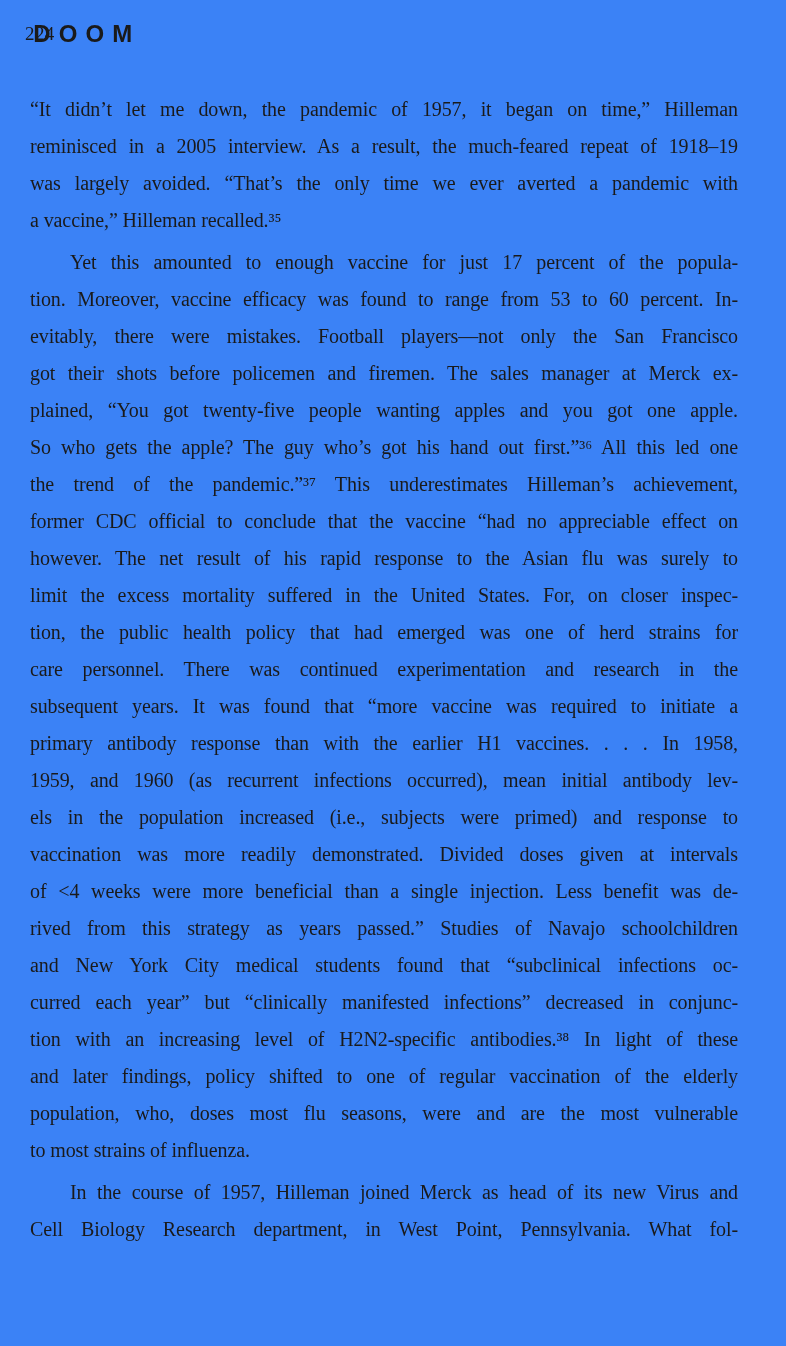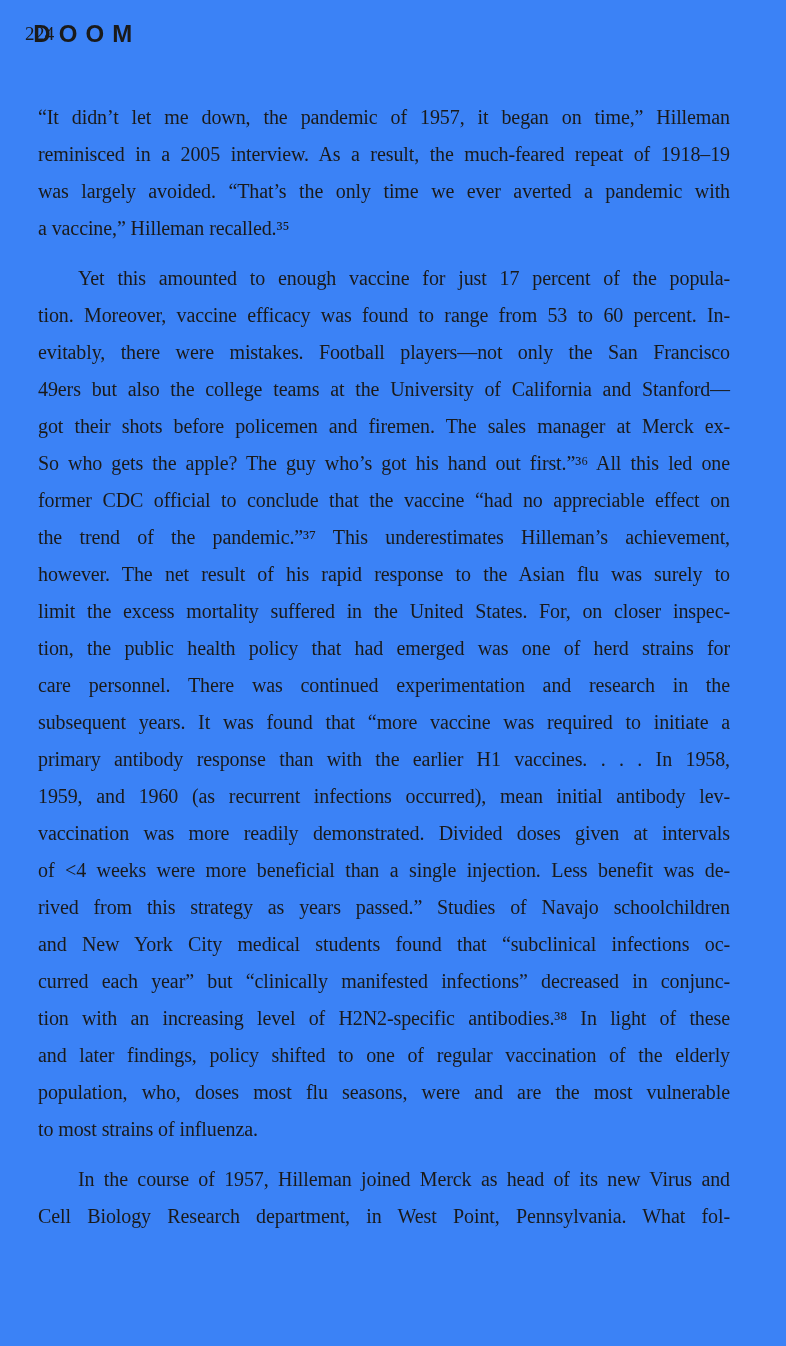--- a/index.html
+++ b/index.html
@@ -42,21 +42,21 @@
     letter-spacing: 0.34em;
     text-indent: 0.34em;
   }
   .body-text {
     position: absolute;
     top: 86px;
     left: 25px;
     width: 718px;
   }
   .paragraph {
-    margin: 13px;
+    margin: 5px;
     padding: 0;
   }
   .line {
     font-size: 20px;
     line-height: 37px;
     height: 37px;
     letter-spacing: -0.1px;
     text-align: justify;
     text-align-last: justify;
     -moz-text-align-last: justify;
@@ -84,32 +84,33 @@
       <div class="paragraph">
         <div class="line">“It didn’t let me down, the pandemic of 1957, it began on time,” Hilleman</div>
         <div class="line">reminisced in a 2005 interview. As a result, the much-feared repeat of 1918–19</div>
         <div class="line">was largely avoided. “That’s the only time we ever averted a pandemic with</div>
         <div class="line ragged">a vaccine,” Hilleman recalled.³⁵</div>
       </div>
       <div class="paragraph">
         <div class="line indent">Yet this amounted to enough vaccine for just 17 percent of the popula-</div>
         <div class="line">tion. Moreover, vaccine efficacy was found to range from 53 to 60 percent. In-</div>
         <div class="line">evitably, there were mistakes. Football players—not only the San Francisco</div>
-        <div class="line">49ers but also the college teams at the University of California and Stanford—</div>
         <div class="line">got their shots before policemen and firemen. The sales manager at Merck ex-</div>
+        <div class="line">plained, “You got twenty-five people wanting apples and you got one apple.</div>
         <div class="line">So who gets the apple? The guy who’s got his hand out first.”³⁶ All this led one</div>
+        <div class="line">the trend of the pandemic.”³⁷ This underestimates Hilleman’s achievement,</div>
         <div class="line">former CDC official to conclude that the vaccine “had no appreciable effect on</div>
-        <div class="line">the trend of the pandemic.”³⁷ This underestimates Hilleman’s achievement,</div>
         <div class="line">however. The net result of his rapid response to the Asian flu was surely to</div>
         <div class="line">limit the excess mortality suffered in the United States. For, on closer inspec-</div>
         <div class="line">tion, the public health policy that had emerged was one of herd strains for</div>
         <div class="line">care personnel. There was continued experimentation and research in the</div>
         <div class="line">subsequent years. It was found that “more vaccine was required to initiate a</div>
         <div class="line">primary antibody response than with the earlier H1 vaccines. . . . In 1958,</div>
         <div class="line">1959, and 1960 (as recurrent infections occurred), mean initial antibody lev-</div>
+        <div class="line">els in the population increased (i.e., subjects were primed) and response to</div>
         <div class="line">vaccination was more readily demonstrated. Divided doses given at intervals</div>
         <div class="line">of &lt;4 weeks were more beneficial than a single injection. Less benefit was de-</div>
         <div class="line">rived from this strategy as years passed.” Studies of Navajo schoolchildren</div>
         <div class="line">and New York City medical students found that “subclinical infections oc-</div>
         <div class="line">curred each year” but “clinically manifested infections” decreased in conjunc-</div>
         <div class="line">tion with an increasing level of H2N2-specific antibodies.³⁸ In light of these</div>
         <div class="line">and later findings, policy shifted to one of regular vaccination of the elderly</div>
         <div class="line">population, who, doses most flu seasons, were and are the most vulnerable</div>
         <div class="line ragged">to most strains of influenza.</div>
       </div>

